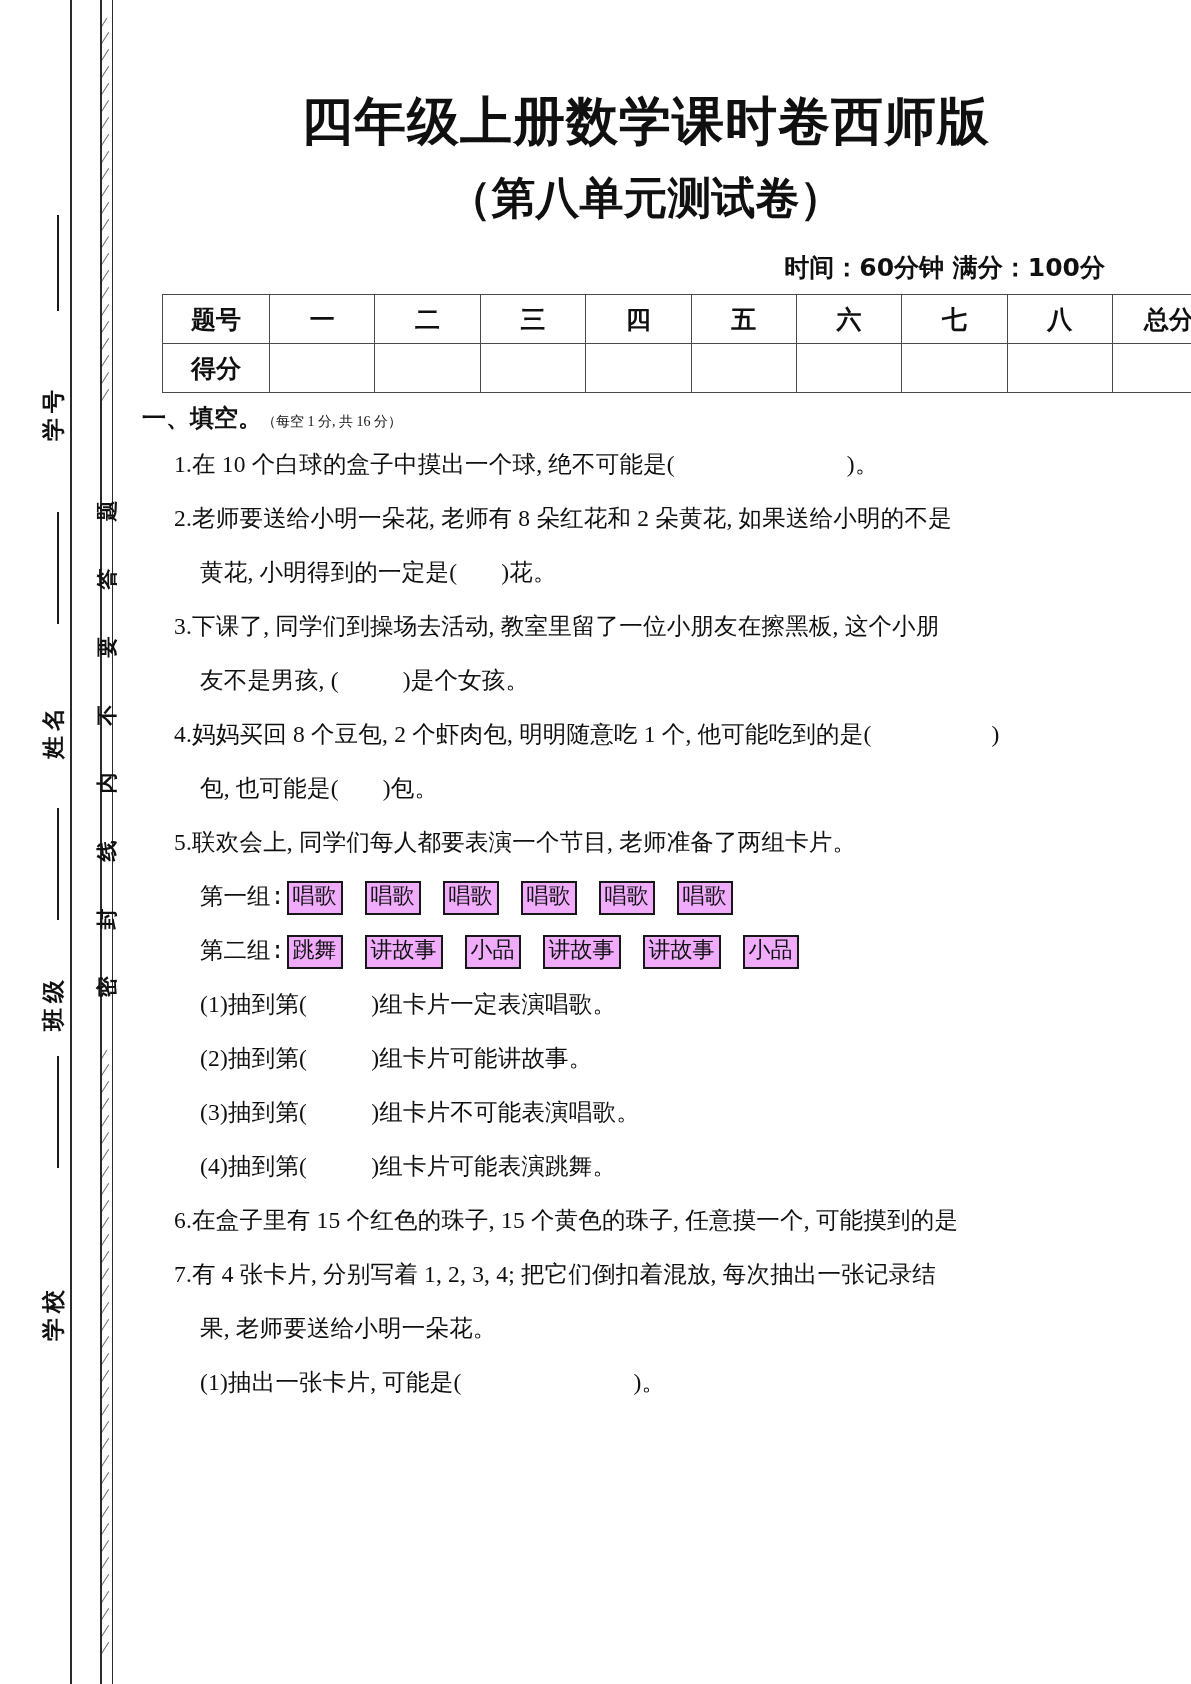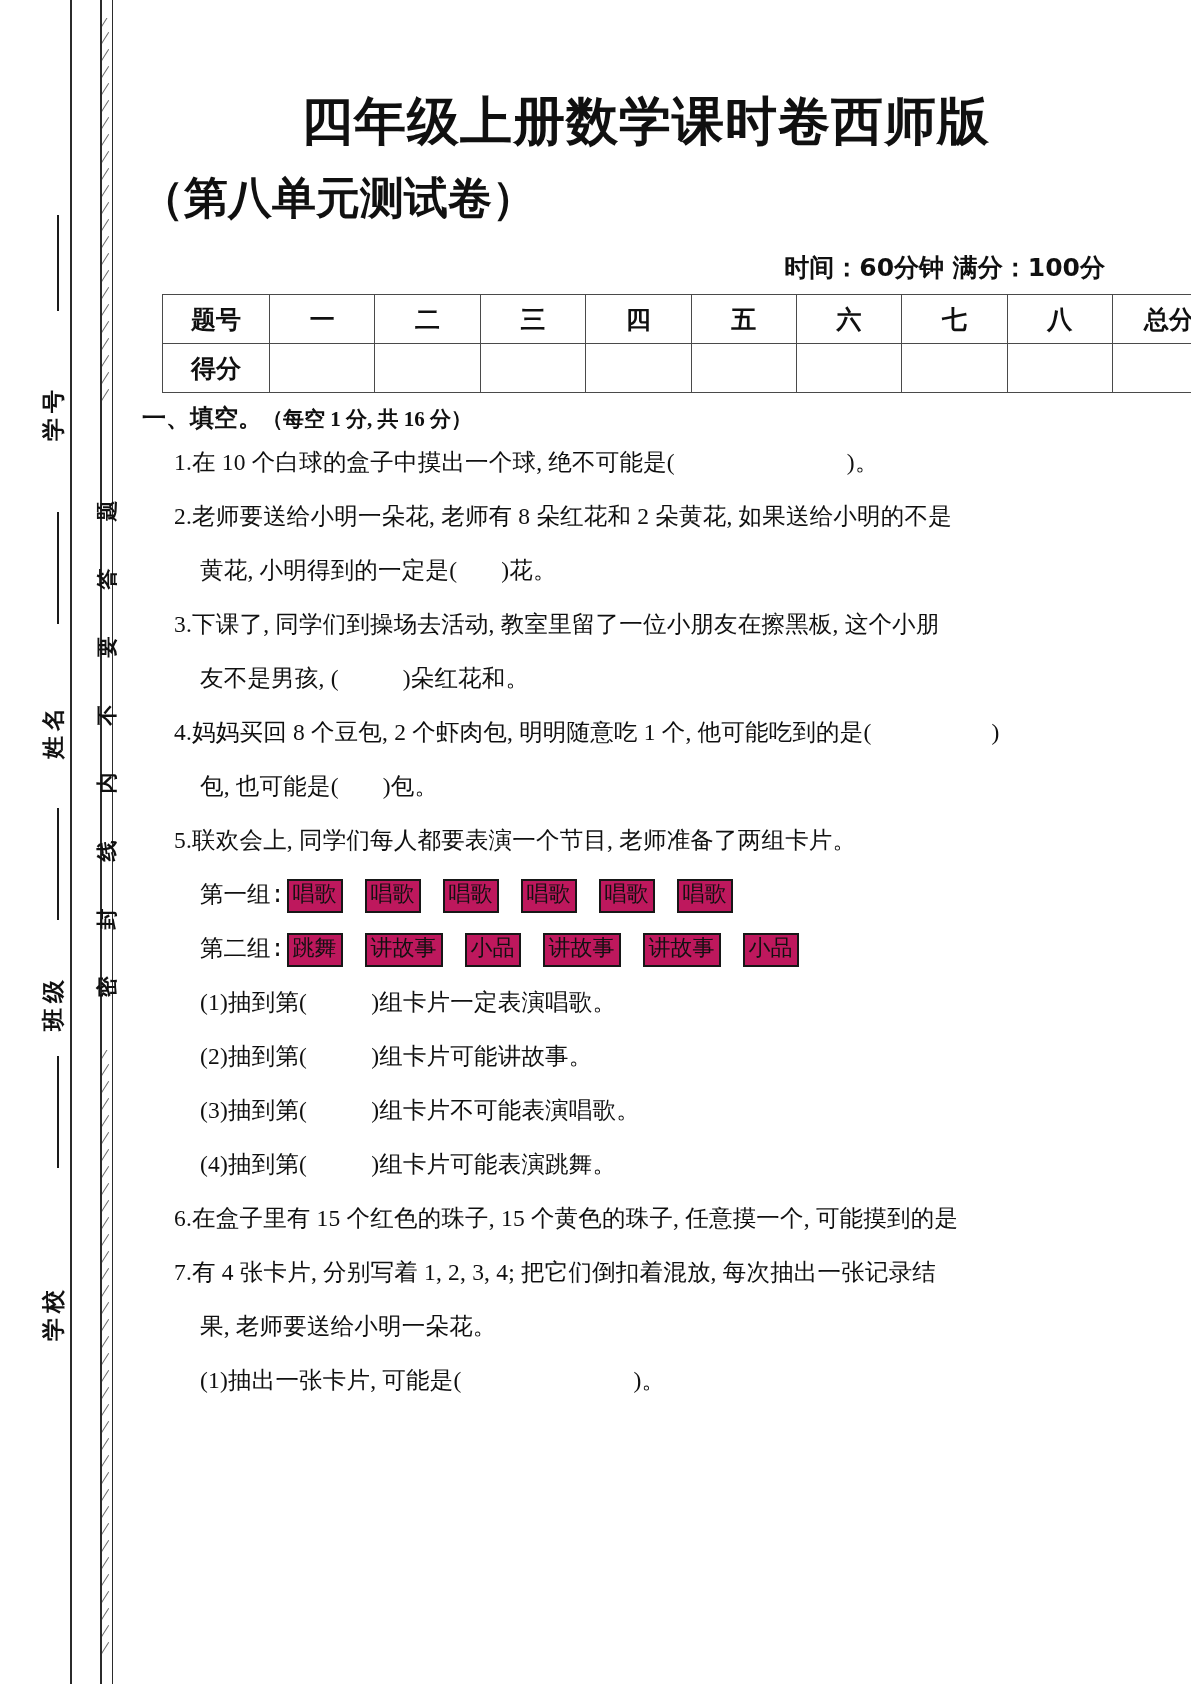--- a/index.html
+++ b/index.html
@@ -100,20 +100,21 @@
     margin: 44px 0 0 0;
     text-align: center;
     font-size: 52px;
     line-height: 62px;
     font-weight: 700;
     letter-spacing: 1px;
     font-family: "DejaVu Sans", "Liberation Sans", sans-serif;
   }
   #title-sub {
     margin: 18px 0 0 0;
+    text-align: center;
     font-size: 44px;
     line-height: 56px;
     font-weight: 700;
     font-family: "DejaVu Sans", "Liberation Sans", sans-serif;
   }
 
   #exam-meta {
     margin: 26px 46px 10px 0;
     text-align: right;
     font-size: 25px;
@@ -147,22 +148,22 @@
     font-size: 23.5px;
     line-height: 23.5px;
   }
   .section-head {
     margin: 6px 0 6px 2px;
     font-size: 24px;
     font-weight: 700;
     letter-spacing: 0px;
   }
   .section-head .paren {
-    font-weight: 700;
-    font-size: 21px;
+    font-weight: 400;
+    font-size: 14px;
   }
   .q {
     margin: 0 0 6px 34px;
     font-size: 23.5px;
     line-height: 48px;
     letter-spacing: 0.2px;
   }
   .q.l2 { margin-left: 60px; }
   .q.sub { margin-left: 60px; }
   .blank-sm { display: inline-block; width: 44px; }
@@ -183,21 +184,21 @@
     margin-right: 2px;
     white-space: nowrap;
   }
   .card {
     border: 2px solid #171717;
     padding: 1px 4px;
     margin-right: 22px;
     font-size: 22px;
     line-height: 28px;
     white-space: nowrap;
-    background: #be185d;
+    background: #f0abfc;
   }
   .card:first-of-type { margin-left: 0; }
 </style>
 </head>
 <body>
 
 <div id="page">
 
   <div id="seal-sidebar">
     <div class="seal-rule outer"></div>
@@ -341,21 +342,21 @@
         <span>2.</span><span>老师要送给小明一朵花, 老师有 8 朵红花和 2 朵黄花, 如果送给小明的不是</span>
       </div>
       <div class="q l2">
         <span>黄花, 小明得到的一定是(</span><span class="blank-sm"></span><span>)花。</span>
       </div>
 
       <div class="q">
         <span>3.</span><span>下课了, 同学们到操场去活动, 教室里留了一位小朋友在擦黑板, 这个小朋</span>
       </div>
       <div class="q l2">
-        <span>友不是男孩, (</span><span class="blank-md"></span><span>)朵红花和。</span>
+        <span>友不是男孩, (</span><span class="blank-md"></span><span>)是个女孩。</span>
       </div>
 
       <div class="q">
         <span>4.</span><span>妈妈买回 8 个豆包, 2 个虾肉包, 明明随意吃 1 个, 他可能吃到的是(</span><span class="blank-lg"></span><span>)</span>
       </div>
       <div class="q l2">
         <span>包, 也可能是(</span><span class="blank-sm"></span><span>)包。</span>
       </div>
 
       <div class="q">

